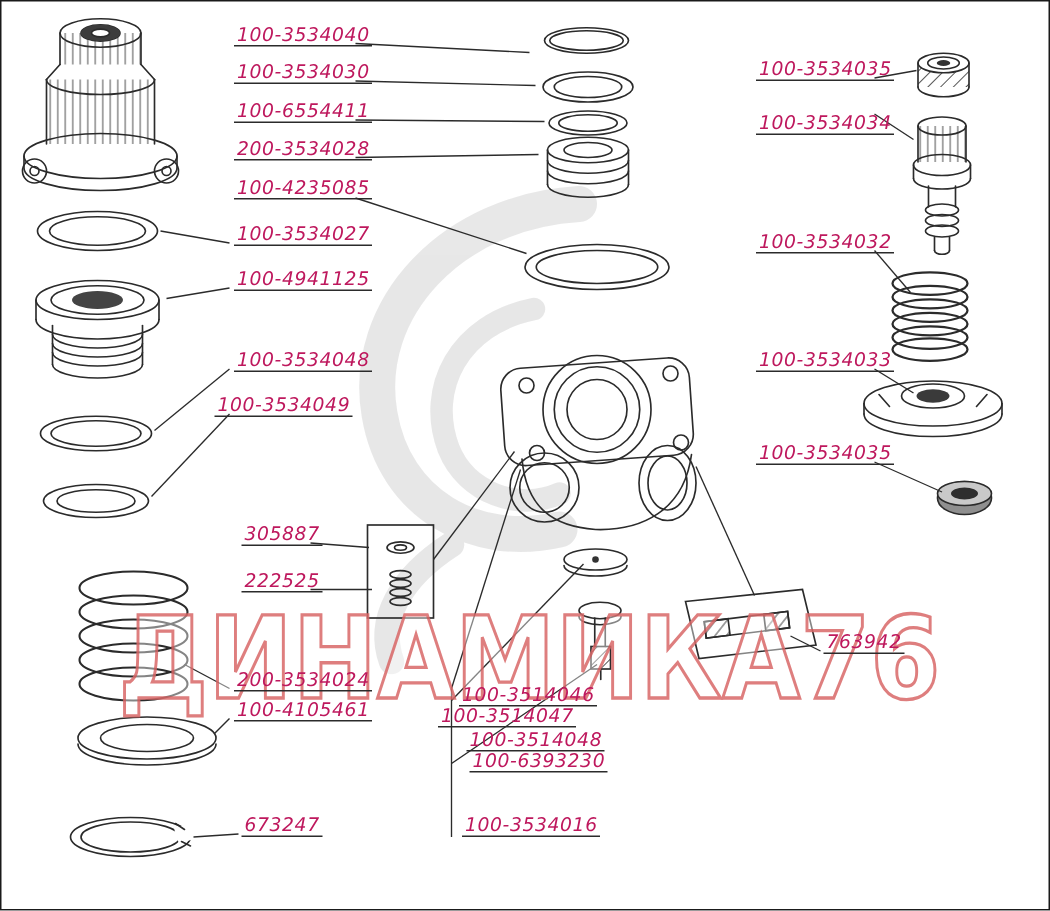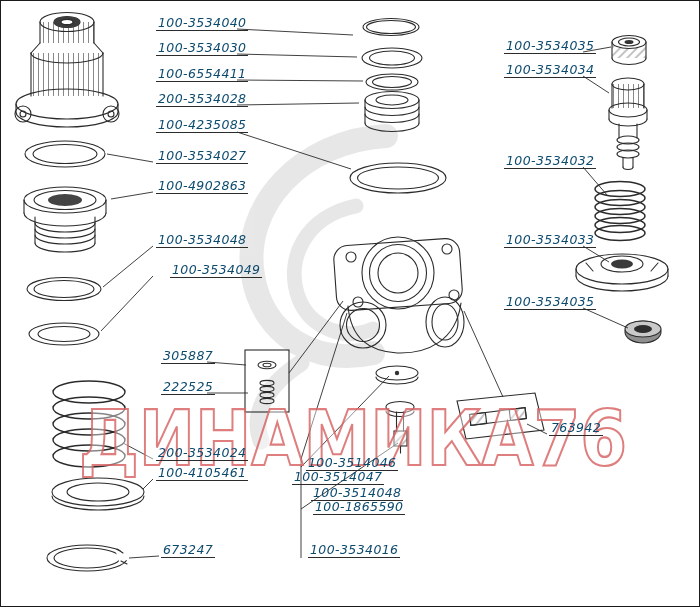--- a/index.html
+++ b/index.html
@@ -6,21 +6,21 @@
   .canvas{
     position:relative;width:700px;height:607px;background:#ffffff;
     border:1px solid #1a1a1a;box-sizing:border-box;overflow:hidden;
     font-family:"DejaVu Sans",sans-serif;
   }
   svg{position:absolute;left:0;top:0;}
   .lbl{
     position:absolute;
     font:italic 12.5px "DejaVu Sans",sans-serif;
     line-height:13px;
-    color:#0c4a6e;
+    color:#be185d;
     letter-spacing:.4px;
     border-bottom:1px solid #2b2b2b;
     padding:0 2px 1px 2px;
     white-space:nowrap;
   }
 </style>
 </head>
 <body>
 
 <div class="canvas">
@@ -274,35 +274,35 @@
 
   <text x="78" y="464" textLength="548" lengthAdjust="spacingAndGlyphs" font-family="'DejaVu Sans',sans-serif" font-size="76" font-weight="bold" fill="rgba(255,255,255,0.5)" stroke="#d96868" stroke-width="2.2" opacity="0.85">ДИНАМИКА76</text>
 </svg>
 
   <div class="lbl" style="left:155px;top:15px">100-3534040</div>
   <div class="lbl" style="left:155px;top:40px">100-3534030</div>
   <div class="lbl" style="left:155px;top:66px">100-6554411</div>
   <div class="lbl" style="left:155px;top:91px">200-3534028</div>
   <div class="lbl" style="left:155px;top:117px">100-4235085</div>
   <div class="lbl" style="left:155px;top:148px">100-3534027</div>
-  <div class="lbl" style="left:155px;top:178px">100-4902863</div>
+  <div class="lbl" style="left:155px;top:178px">100-4941125</div>
   <div class="lbl" style="left:155px;top:232px">100-3534048</div>
-  <div class="lbl" style="left:169px;top:262px">100-3534049</div>
+  <div class="lbl" style="left:142px;top:262px">100-3534049</div>
   <div class="lbl" style="left:160px;top:348px">305887</div>
   <div class="lbl" style="left:160px;top:379px">222525</div>
   <div class="lbl" style="left:155px;top:445px">200-3534024</div>
   <div class="lbl" style="left:155px;top:465px">100-4105461</div>
   <div class="lbl" style="left:160px;top:542px">673247</div>
 
   <div class="lbl" style="left:305px;top:455px">100-3514046</div>
   <div class="lbl" style="left:291px;top:469px">100-3514047</div>
   <div class="lbl" style="left:310px;top:485px">100-3514048</div>
-  <div class="lbl" style="left:312px;top:499px">100-1865590</div>
+  <div class="lbl" style="left:312px;top:499px">100-6393230</div>
   <div class="lbl" style="left:307px;top:542px">100-3534016</div>
 
   <div class="lbl" style="left:503px;top:38px">100-3534035</div>
-  <div class="lbl" style="left:503px;top:62px">100-3534034</div>
+  <div class="lbl" style="left:503px;top:74px">100-3534034</div>
   <div class="lbl" style="left:503px;top:153px">100-3534032</div>
   <div class="lbl" style="left:503px;top:232px">100-3534033</div>
   <div class="lbl" style="left:503px;top:294px">100-3534035</div>
   <div class="lbl" style="left:548px;top:420px">763942</div>
 
 </div>
 
 </body></html>

